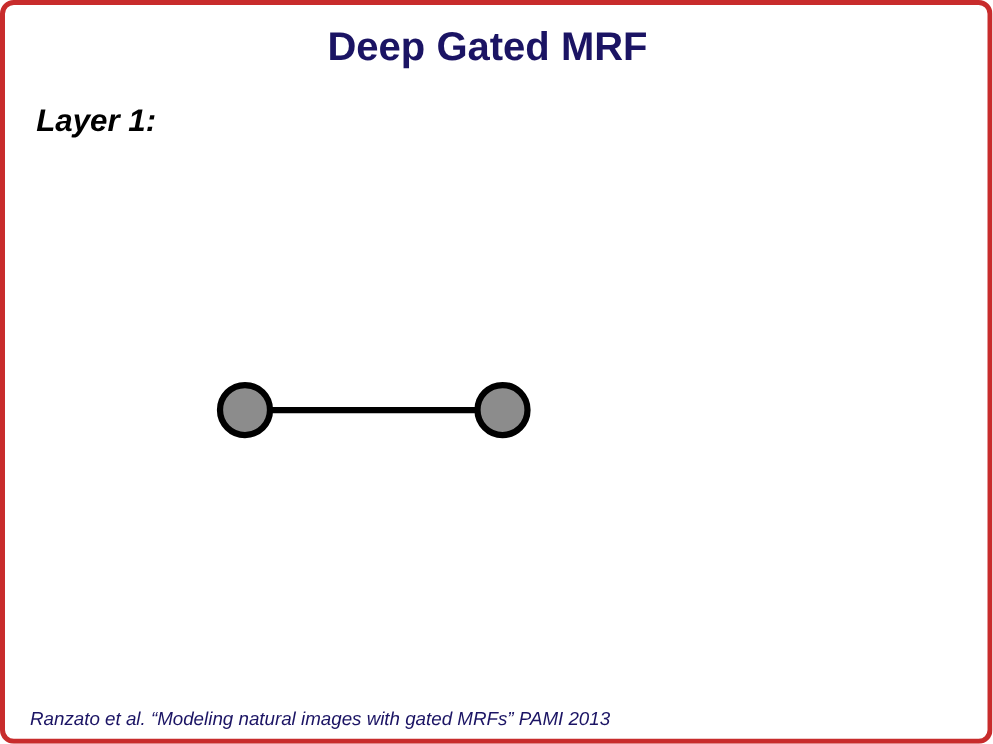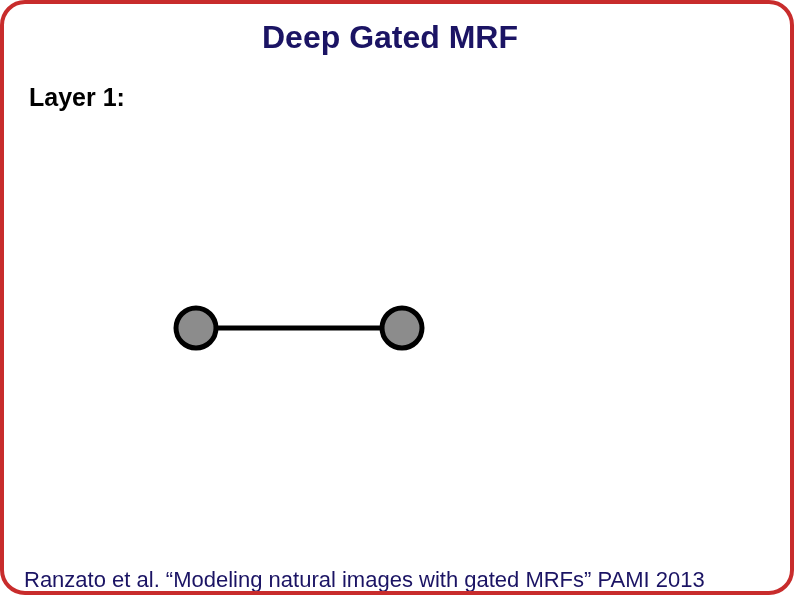--- a/index.html
+++ b/index.html
@@ -7,21 +7,21 @@
     padding: 0;
     background: #ffffff;
   }
   .slide {
     position: relative;
     width: 794px;
     height: 595px;
     box-sizing: border-box;
     background: #ffffff;
     border: 4px solid #c82c2c;
-    border-radius: 25px;
+    border-radius: 11px;
     overflow: hidden;
     font-family: "Liberation Sans", sans-serif;
   }
   .slide-title {
     position: absolute;
     top: 16px;
     left: -7px;
     width: 100%;
     text-align: center;
     font-size: 32px;
@@ -31,20 +31,21 @@
     margin: 0;
   }
   .layer-label {
     position: absolute;
     top: 80px;
     left: 25px;
     font-size: 25px;
     font-weight: bold;
     line-height: 1.1;
     color: #000000;
+    font-style: italic;
   }
   .mrf-diagram {
     position: absolute;
     top: 297px;
     left: 165px;
   }
   .pairwise-label {
     position: absolute;
     top: 308px;
     left: 482px;
@@ -52,24 +53,25 @@
     line-height: 1.15;
     color: #000000;
     font-family: "DejaVu Sans", sans-serif;
     letter-spacing: 0.5px;
     white-space: nowrap;
   }
   .citation {
     position: absolute;
     top: 564px;
     left: 20px;
-    font-size: 22px;
+    font-size: 15px;
     line-height: 1.1;
     color: #1b1464;
     white-space: nowrap;
+    font-style: italic;
   }
 </style>
 </head>
 <body>
 
 <div class="slide">
 
   <h1 class="slide-title">Deep Gated MRF</h1>
 
   <div class="layer-label">Layer 1:</div>

